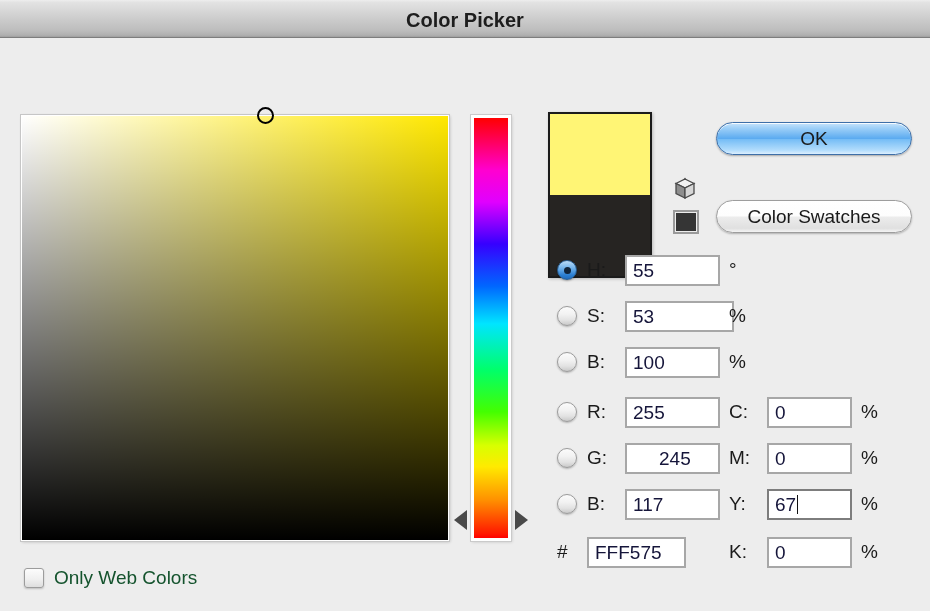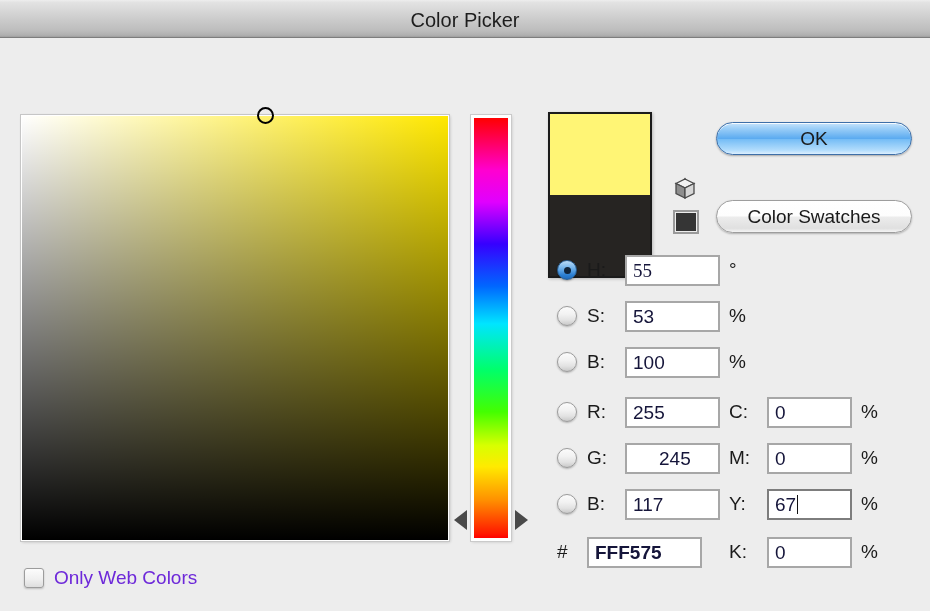--- a/index.html
+++ b/index.html
@@ -22,20 +22,21 @@
 
   
   #titlebar {
     position: absolute;
     left: 0; top: 0;
     width: 930px;
     height: 38px;
     background: linear-gradient(to bottom, #eeeeee 0%, #e3e3e3 6%, #cfcfcf 45%, #bdbdbd 82%, #b0b0b0 95%, #9e9e9e 100%);
     border-bottom: 1px solid #7d7d7d;
     box-sizing: border-box;
+    font-weight: bold;
   }
   #titlebar-text {
     position: absolute;
     left: 0; top: 0;
     width: 930px;
     line-height: 40px;
     text-align: center;
     font-size: 20px;
     color: #1d1d1d;
     font-family: "Liberation Sans", sans-serif;
@@ -300,21 +301,21 @@
     background: linear-gradient(to bottom, #fcfcfc 0%, #f0f0f0 55%, #dedede 100%);
     border: 1px solid #9c9c9c;
     box-shadow: 0 1px 2px rgba(0,0,0,0.2);
     box-sizing: border-box;
   }
   #webcolors-label {
     position: absolute;
     left: 30px;
     top: 0;
     font-size: 19px;
-    color: #6d28d9;
+    color: #14532d;
     line-height: 24px;
     white-space: nowrap;
   }
 </style>
 </head>
 <body>
 
 <div id="dialog">
 
   <div id="titlebar">
@@ -352,41 +353,41 @@
     <div id="alt-swatch">
       <div id="alt-swatch-inner" style="background: rgb(53, 53, 53);"></div>
     </div>
 
     <div id="btn-ok" class="btn">OK</div>
     <div id="btn-swatches" class="btn">Color Swatches</div>
 
     <div id="fields-layer">
         <div class="radio radio-on" style="left: 557px; top: 218px;"></div>
         <div class="fld-label" style="left: 587px; top: 218px;">H:</div>
-        <div class="textbox" style="left: 625px; top: 213px; width: 95px; font-family: Liberation Serif, serif;">55</div>
+        <div class="textbox" style="left: 625px; top: 213px; width: 95px;">55</div>
         <div class="unit" style="left: 729px; top: 218px;">°</div>
         <div class="radio radio-off" style="left: 557px; top: 264px;"></div>
         <div class="fld-label" style="left: 587px; top: 264px;">S:</div>
-        <div class="textbox" style="left: 625px; top: 259px; width: 95px;">53</div>
+        <div class="textbox" style="left: 625px; top: 259px; width: 109px;">53</div>
         <div class="unit" style="left: 729px; top: 264px;">%</div>
         <div class="radio radio-off" style="left: 557px; top: 310px;"></div>
         <div class="fld-label" style="left: 587px; top: 310px;">B:</div>
         <div class="textbox" style="left: 625px; top: 305px; width: 95px;">100</div>
         <div class="unit" style="left: 729px; top: 310px;">%</div>
         <div class="radio radio-off" style="left: 557px; top: 360px;"></div>
         <div class="fld-label" style="left: 587px; top: 360px;">R:</div>
         <div class="textbox" style="left: 625px; top: 355px; width: 95px;">255</div>
         <div class="radio radio-off" style="left: 557px; top: 406px;"></div>
         <div class="fld-label" style="left: 587px; top: 406px;">G:</div>
         <div class="textbox" style="left: 625px; top: 401px; width: 95px; padding-left: 32px;">245</div>
         <div class="radio radio-off" style="left: 557px; top: 452px;"></div>
         <div class="fld-label" style="left: 587px; top: 452px;">B:</div>
         <div class="textbox" style="left: 625px; top: 447px; width: 95px;">117</div>
         <div class="fld-label" style="left: 557px; top: 500px;">#</div>
-        <div class="textbox" style="left: 587px; top: 495px; width: 115px; font-weight: bold;">FFF575</div>
+        <div class="textbox" style="left: 587px; top: 495px; width: 99px;">FFF575</div>
         <div class="fld-label" style="left: 729px; top: 360px;">C:</div>
         <div class="textbox" style="left: 767px; top: 355px; width: 85px;">0</div>
         <div class="unit" style="left: 861px; top: 360px;">%</div>
         <div class="fld-label" style="left: 729px; top: 406px;">M:</div>
         <div class="textbox" style="left: 767px; top: 401px; width: 85px;">0</div>
         <div class="unit" style="left: 861px; top: 406px;">%</div>
         <div class="fld-label" style="left: 729px; top: 452px;">Y:</div>
         <div class="textbox focused" style="left: 767px; top: 447px; width: 85px;">67<span class="caret"></span></div>
         <div class="unit" style="left: 861px; top: 452px;">%</div>
         <div class="fld-label" style="left: 729px; top: 500px;">K:</div>

